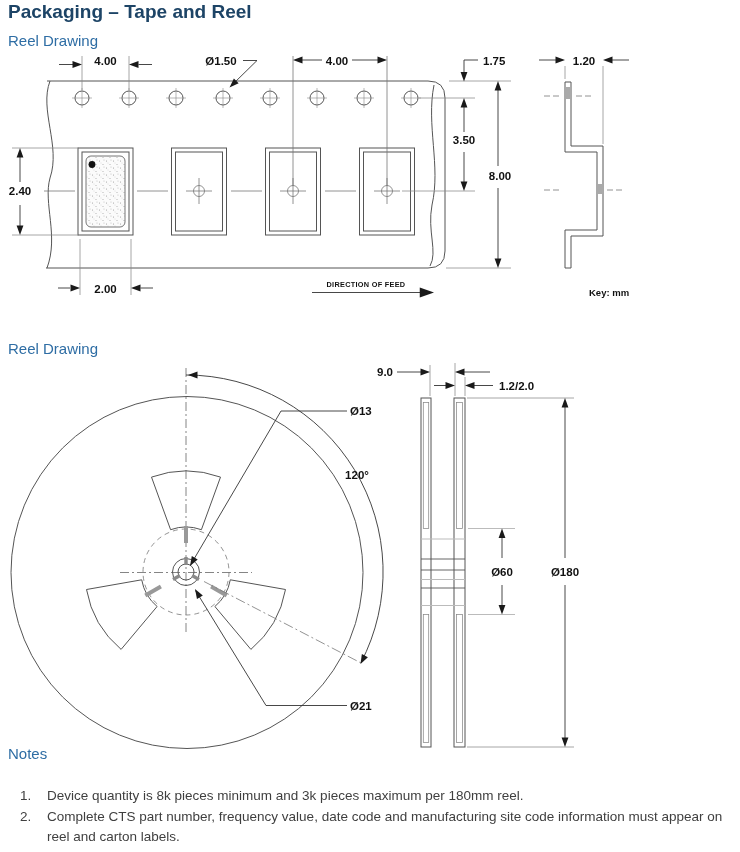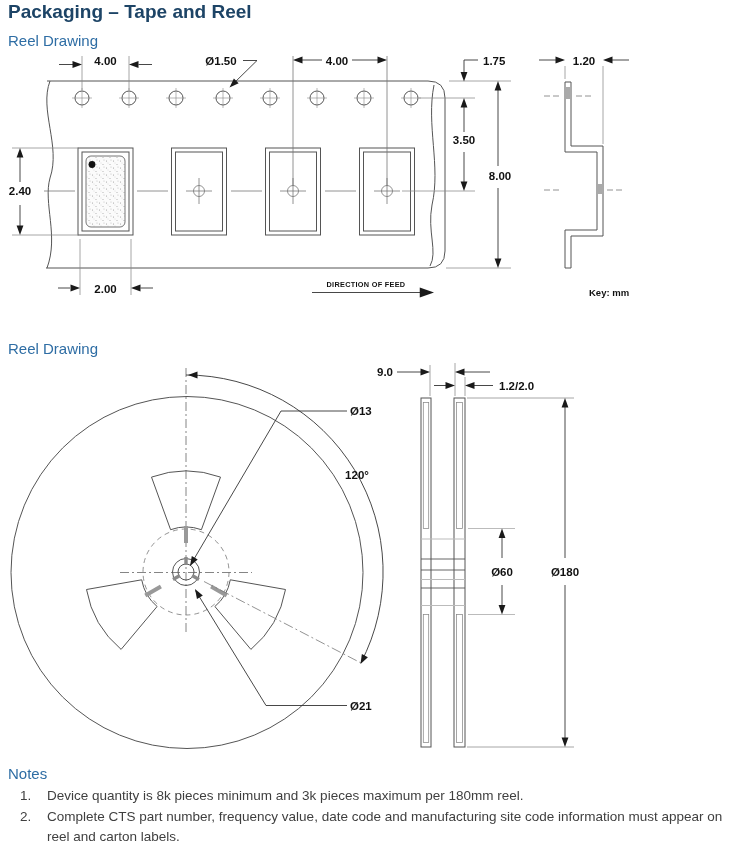--- a/index.html
+++ b/index.html
@@ -2,21 +2,21 @@
 <html><head>
 <meta charset="utf-8">
 <style>
   html,body{margin:0;padding:0;}
   body{width:740px;height:852px;background:#ffffff;position:relative;overflow:hidden;
        font-family:"Liberation Sans",sans-serif;}
   .title{position:absolute;left:8px;top:1px;font-size:19px;font-weight:700;color:#1d4466;}
   .subhead{position:absolute;font-size:15px;font-weight:400;color:#2e6da4;}
   #hd-tape{left:8px;top:32px;}
   #hd-reel{left:8px;top:340px;}
-  #hd-notes{left:8px;top:765px;}
+  #hd-notes{left:8px;top:745px;}
   svg{position:absolute;left:0;}
   #tape-svg{top:53px;}
   #reel-svg{top:360px;}
   .ln{stroke:#555;fill:none;stroke-width:1;}
   .thin{stroke:#888;fill:none;stroke-width:0.75;}
   .cl{stroke:#777;fill:none;stroke-width:0.8;}
   .dimln{stroke:#333;fill:none;stroke-width:0.9;}
   .arr{fill:#1a1a1a;stroke:none;}
   .dim{font:700 11.5px "Liberation Sans",sans-serif;fill:#111;}
   .dimS{font:700 7.3px "Liberation Sans",sans-serif;fill:#111;letter-spacing:.3px;}

